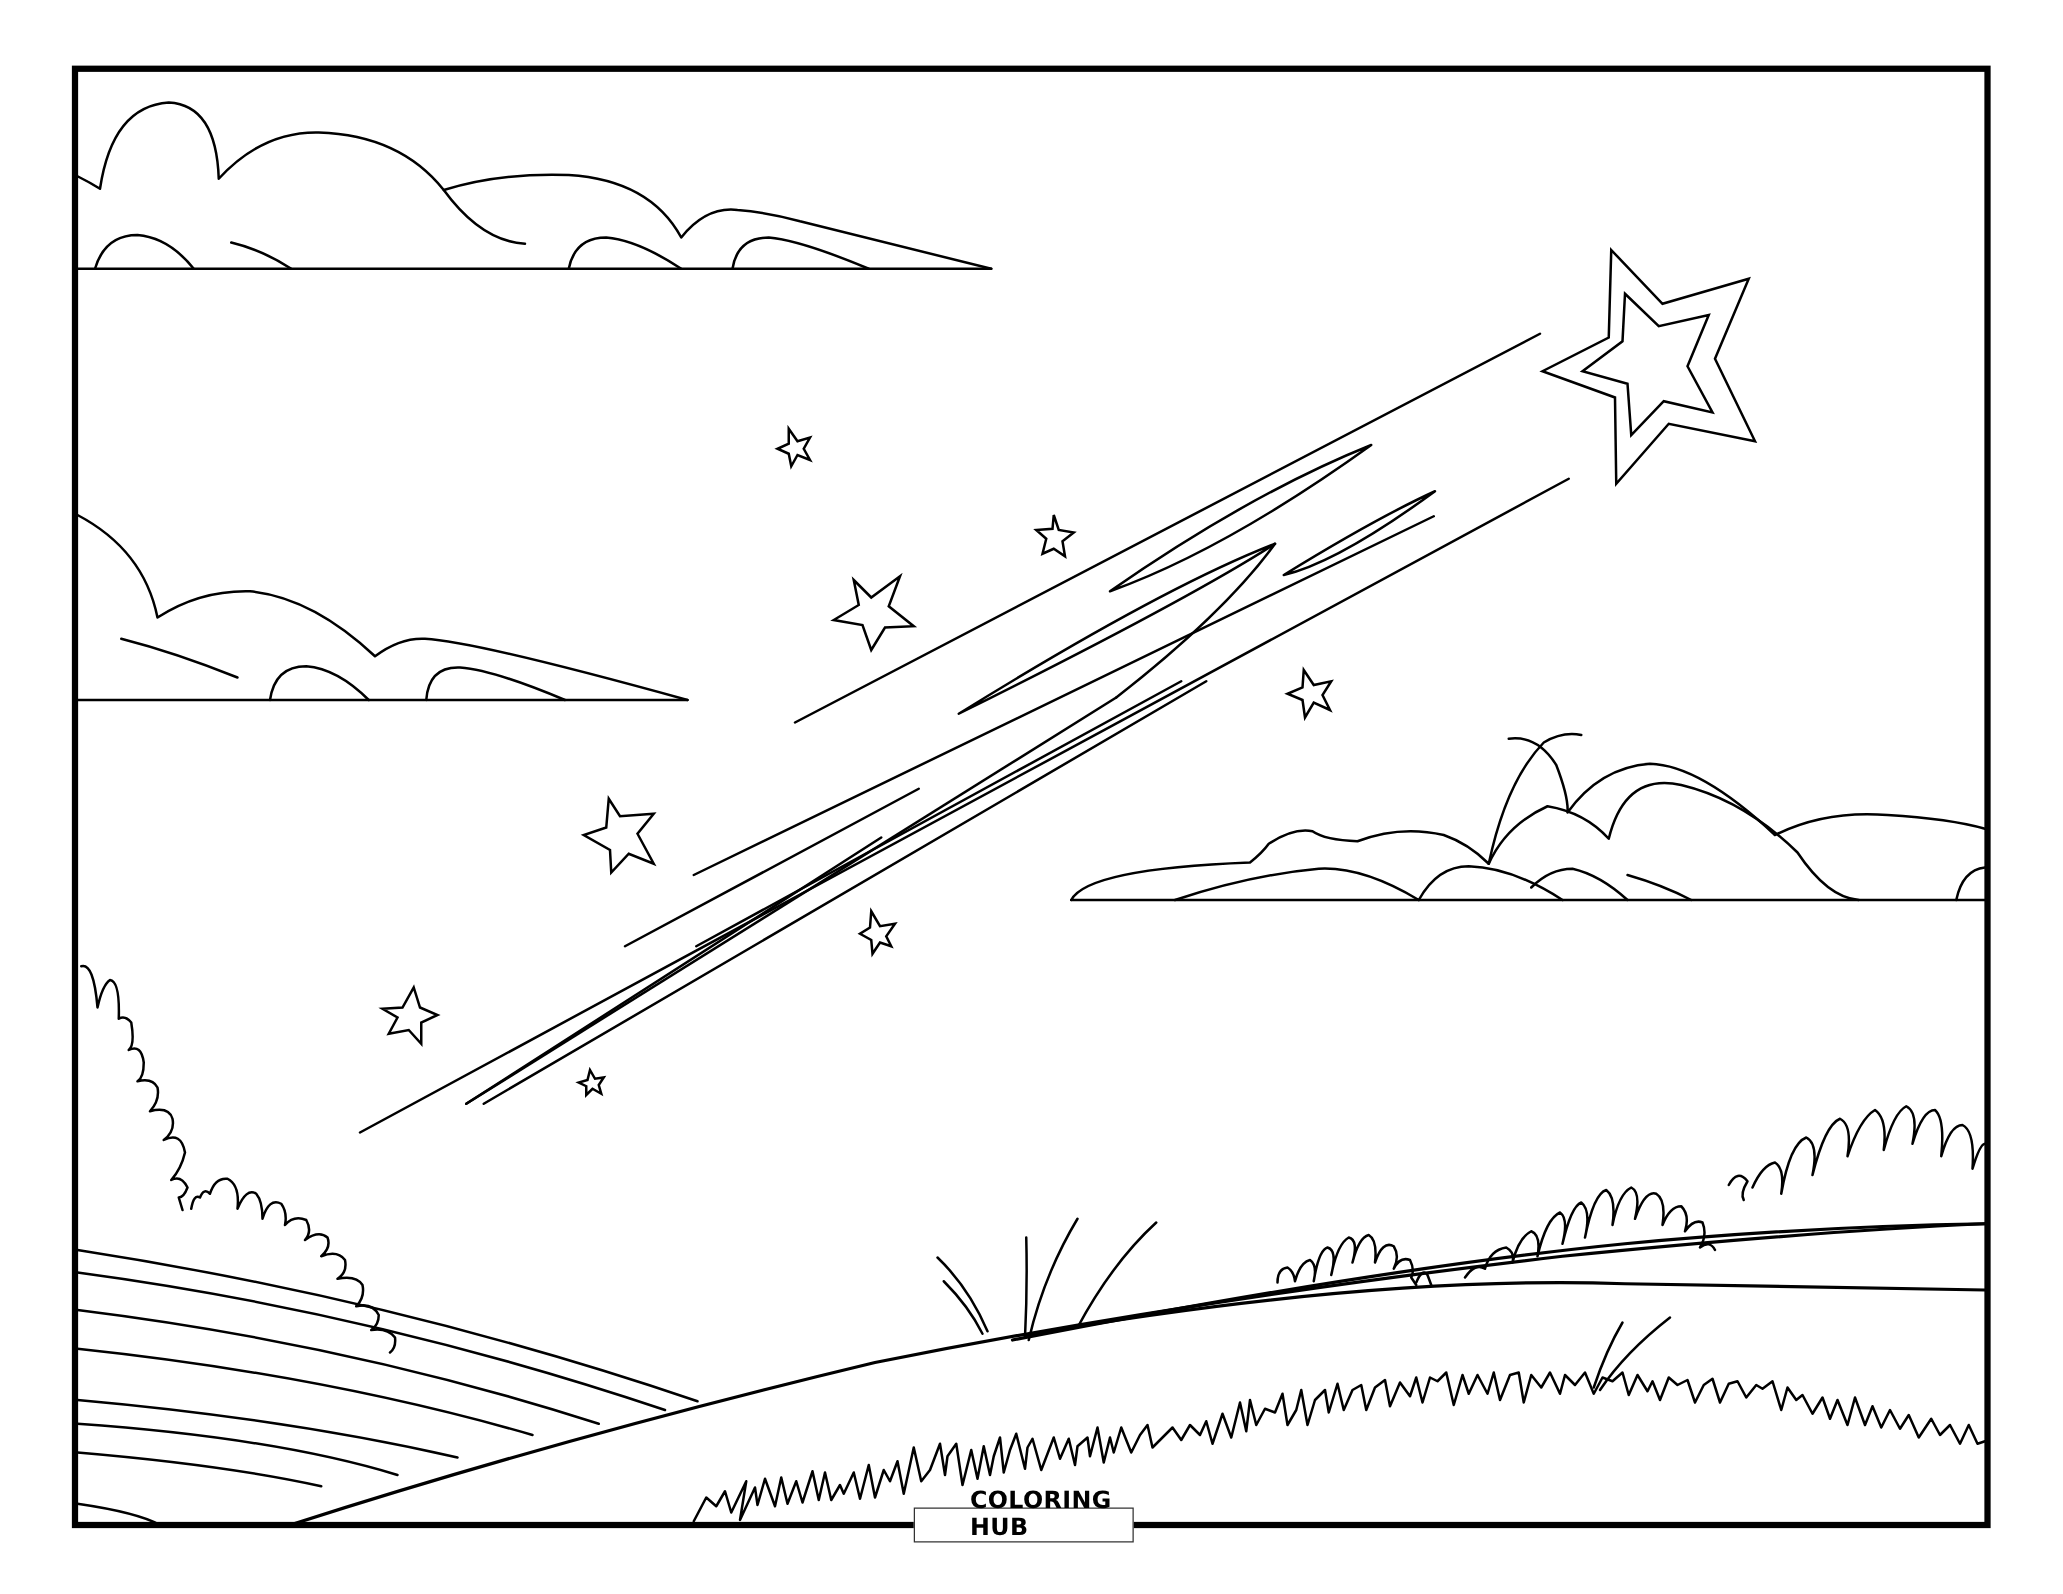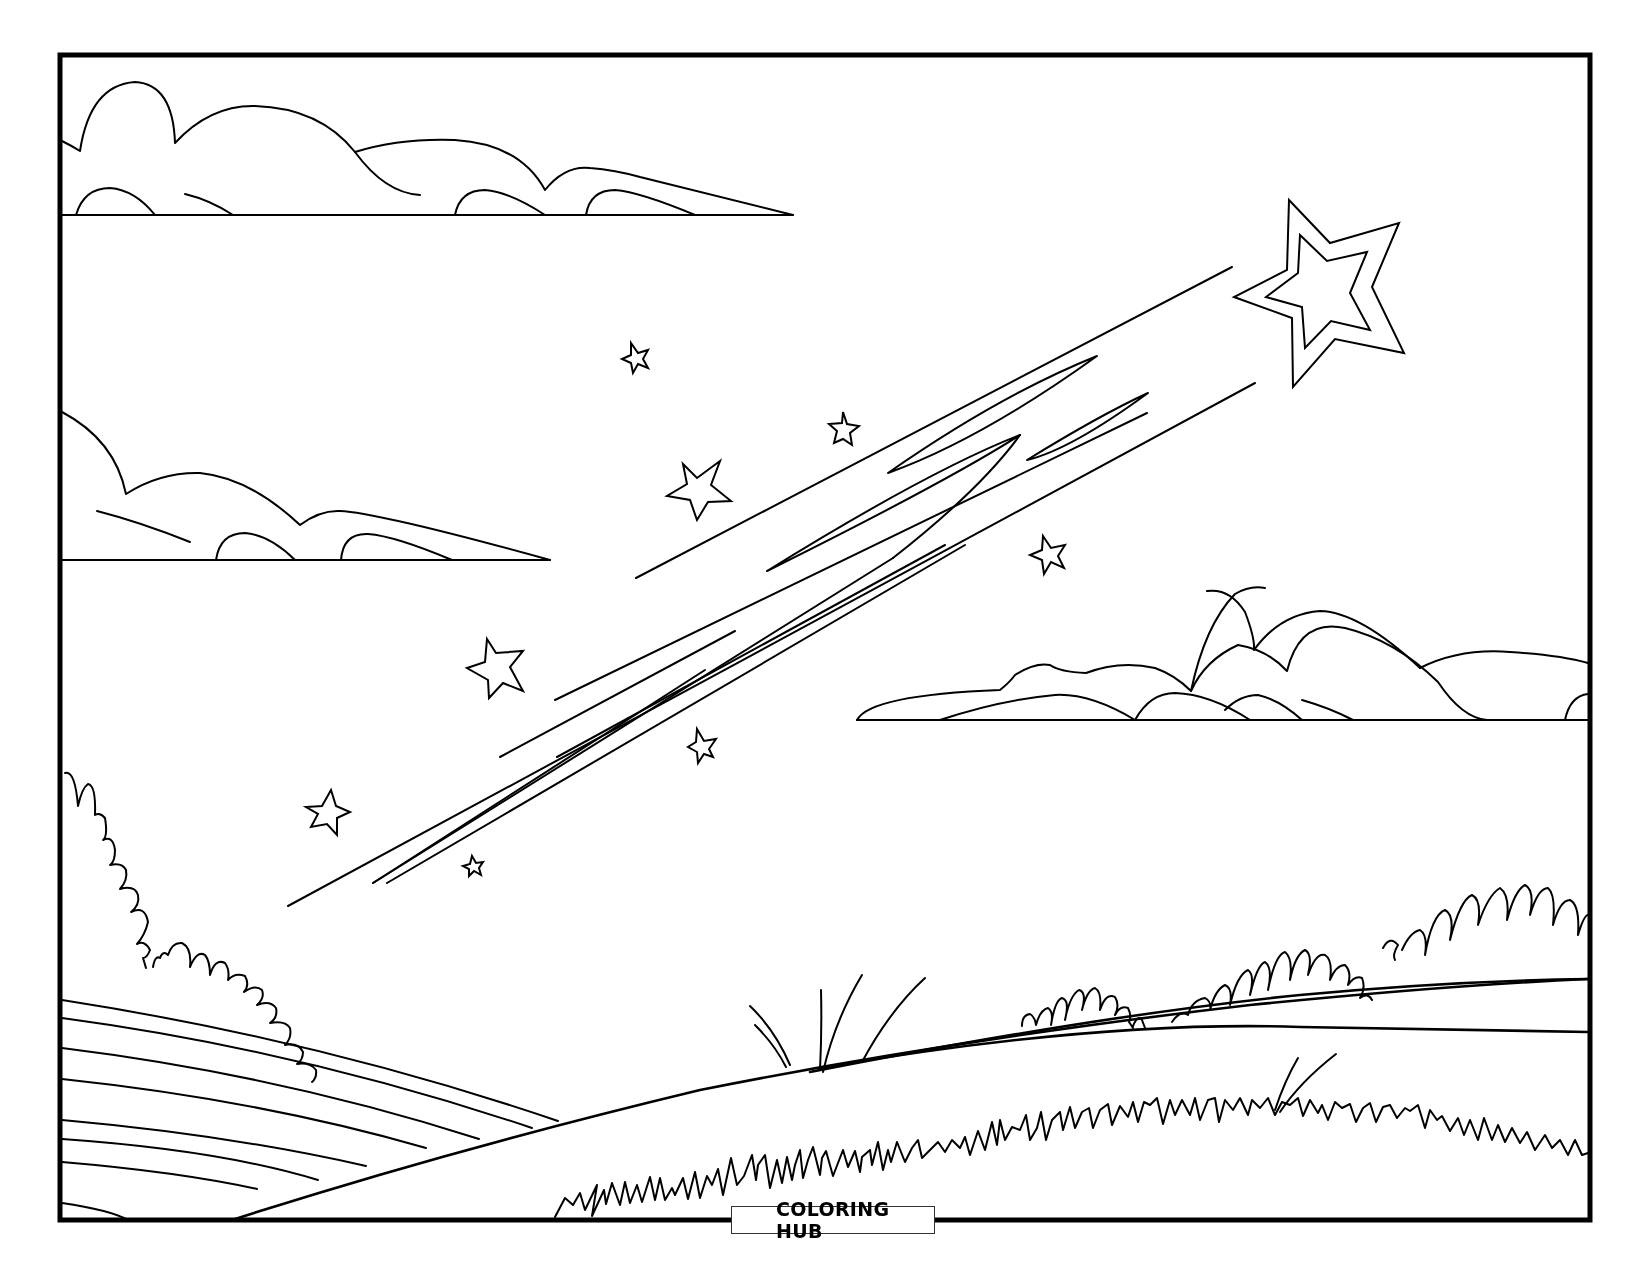--- a/index.html
+++ b/index.html
@@ -3,23 +3,23 @@
 <meta charset="utf-8">
 <style>
   html, body { margin:0; padding:0; background:#ffffff; }
   body { width:1650px; height:1275px; position:relative; overflow:hidden; font-family:"DejaVu Sans", sans-serif; }
   #scene { position:absolute; left:0; top:0; width:1650px; height:1275px; }
   .ln { fill:none; stroke:#000; stroke-width:2; stroke-linecap:round; stroke-linejoin:round; }
   .ln-thick { fill:none; stroke:#000; stroke-width:2.6; stroke-linecap:round; stroke-linejoin:round; }
   .frame { fill:none; stroke:#000; stroke-width:5; }
   .star { fill:#fff; stroke:#000; stroke-width:2; stroke-linejoin:miter; }
   #logo {
-    position:absolute; left:731px; top:1206px; width:204px; height:28px;
+    position:absolute; left:731px; top:1206px; width:176px; height:28px;
     background:#fff; border:1.5px solid #333; box-sizing:border-box;
-    display:flex; align-items:center; justify-content:center;
+    display:flex; align-items:flex-end; justify-content:center;
     font-family:"DejaVu Sans", sans-serif; font-weight:bold; font-size:19px; color:#000; letter-spacing:0.3px;padding-left:44px;
   }
 </style>
 </head>
 <body>
 
 <svg id="scene" viewBox="0 0 1650 1275" xmlns="http://www.w3.org/2000/svg">
 
   <rect class="frame" x="60" y="55" width="1530" height="1165"></rect>
 

